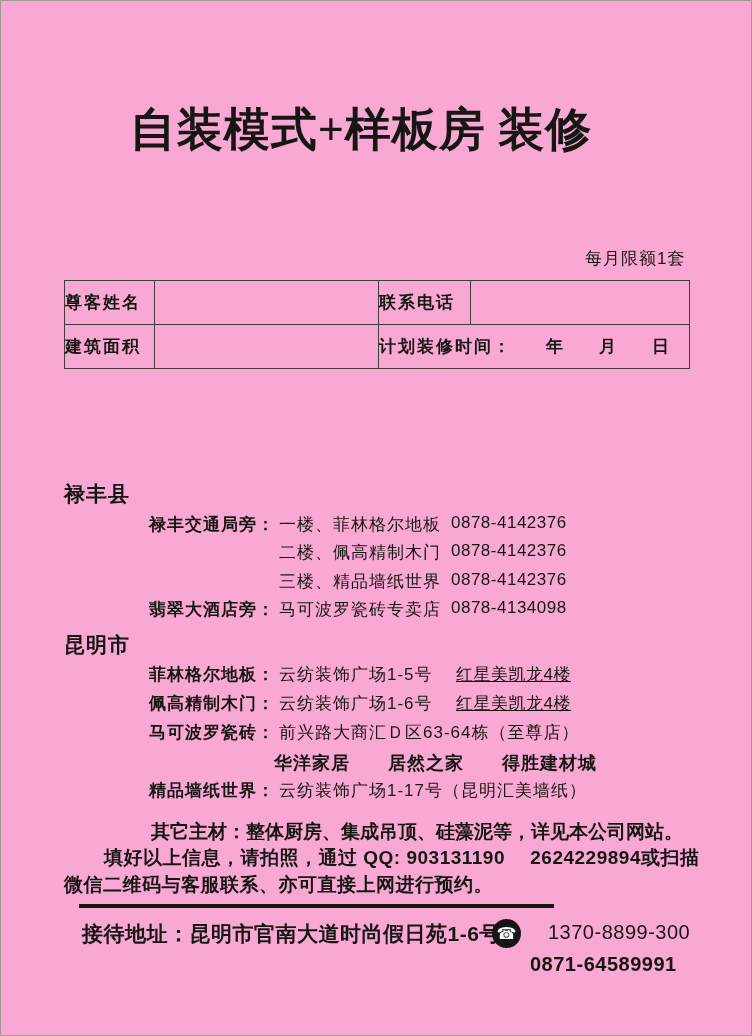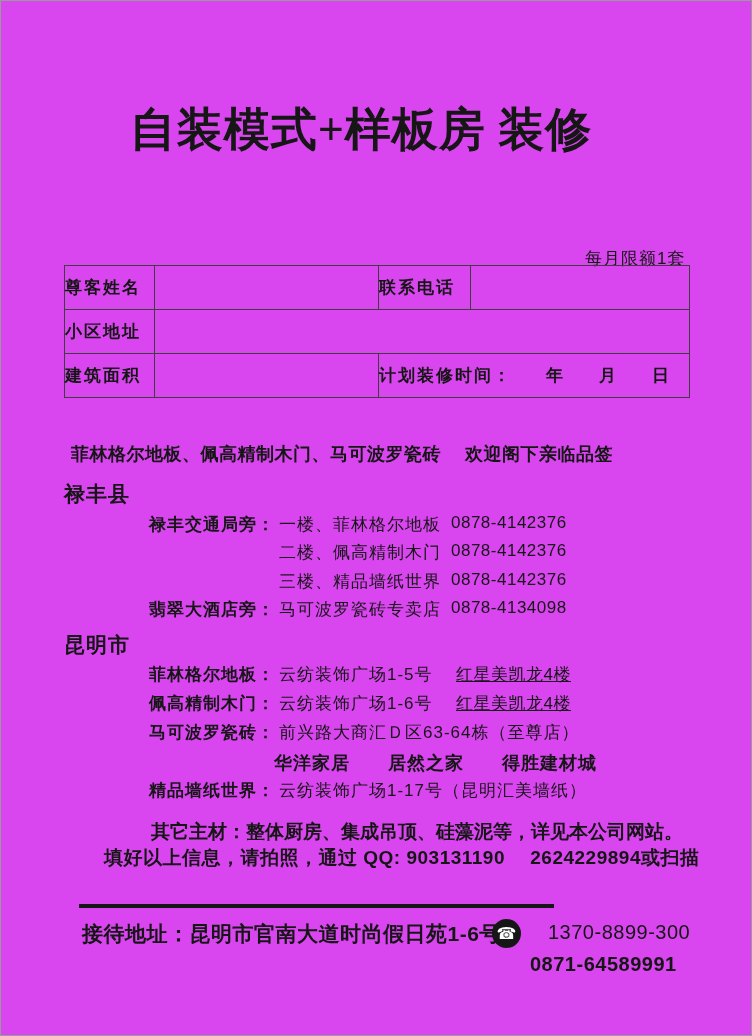--- a/index.html
+++ b/index.html
@@ -1,33 +1,33 @@
 <!DOCTYPE html>
 <html><head>
 <meta charset="utf-8">
 <style>
   html,body{margin:0;padding:0;background:#fff;}
   .page{
-    position:relative;width:750px;height:1034px;background:#d946ef;
+    position:relative;width:750px;height:1034px;background:#f9a8d4;
     border:1px solid #9a9a9a;overflow:hidden;
     font-family:"Liberation Sans","DejaVu Sans",sans-serif;color:#161616;
   }
   .title{
     position:absolute;top:98px;left:0;width:720px;text-align:center;
     font-family:"Liberation Serif","DejaVu Serif",serif;
     font-weight:700;font-size:46px;letter-spacing:1px;white-space:nowrap;
   }
   .subtitle{
     position:absolute;top:178px;left:0;width:722px;text-align:center;
     font-size:27px;font-weight:600;letter-spacing:6px;
   }
   .quota{position:absolute;top:246px;left:584px;font-size:17px;font-weight:500;letter-spacing:1px;}
 
   table.form{
-    position:absolute;top:264px;left:63px;width:625px;
+    position:absolute;top:279px;left:63px;width:625px;
     border-collapse:collapse;table-layout:fixed;
   }
   table.form td{border:1.5px solid #3e3e3e;height:43px;padding:0;}
   td.flabel{font-size:17px;font-weight:600;letter-spacing:2px;padding-left:11px;}
   td.plan{font-size:17px;font-weight:600;letter-spacing:2px;padding-left:13px;white-space:nowrap;}
   td.plan .unit{margin-left:34px;}
 
   .intro{position:absolute;top:441px;left:70px;font-size:18px;font-weight:600;letter-spacing:.5px;white-space:nowrap;}
   .sec-head{position:absolute;left:63px;font-size:21px;font-weight:700;letter-spacing:1px;}
 
@@ -74,34 +74,29 @@
         <col style="width:219px">
       </colgroup>
     <tbody>
         <tr>
       <td class="flabel">尊客姓名</td>
       <td></td>
       <td class="flabel">联系电话</td>
       <td></td>
     </tr>
     <tr>
-      <td class="flabel">小区地址</td>
-      <td colspan="3"></td>
-    </tr>
-    <tr>
       <td class="flabel">建筑面积</td>
       <td></td>
       <td colspan="2" class="plan">
         <span>计划装修时间：</span><span class="unit">年</span><span class="unit">月</span><span class="unit">日</span>
       </td>
     </tr>
   </tbody>
     </table>
 
-  <div class="intro">菲林格尔地板、佩高精制木门、马可波罗瓷砖　 欢迎阁下亲临品签</div>
 
   <div class="sec-head" style="top:479px">禄丰县</div>
 
   <div class="lrow" style="top:512px">
     <span class="lbl">禄丰交通局旁：</span>
     <span class="plc">一楼、菲林格尔地板</span>
     <span class="phn">0878-4142376</span>
   </div>
   <div class="lrow" style="top:540px">
     <span class="lbl"></span>
@@ -141,20 +136,21 @@
 
   <div class="lrow" style="top:778px">
     <span class="lbl">精品墙纸世界：</span>
     <span class="plc">云纺装饰广场1-17号（昆明汇美墙纸）</span>
     <span class="ext"></span>
   </div>
 
   <div class="materials">其它主材：整体厨房、集成吊顶、硅藻泥等，详见本公司网站。</div>
 
   <div class="instr1">填好以上信息，请拍照，通过 QQ: 903131190　 2624229894或扫描</div>
+  <div class="instr2">微信二维码与客服联系、亦可直接上网进行预约。</div>
 
   <div class="rule"></div>
 
   <div class="addr">接待地址：昆明市官南大道时尚假日苑1-6号</div>
   <div class="phone-badge">☎</div>
   <div class="phone1">1370-8899-300</div>
   <div class="phone2">0871-64589991</div>
 
 </div>
 

